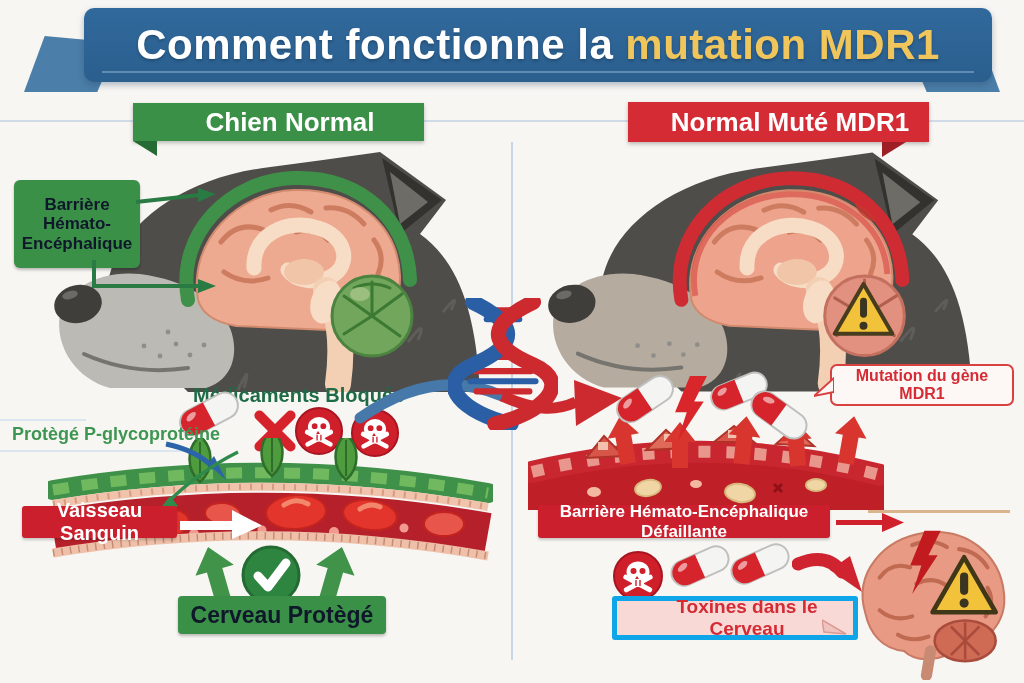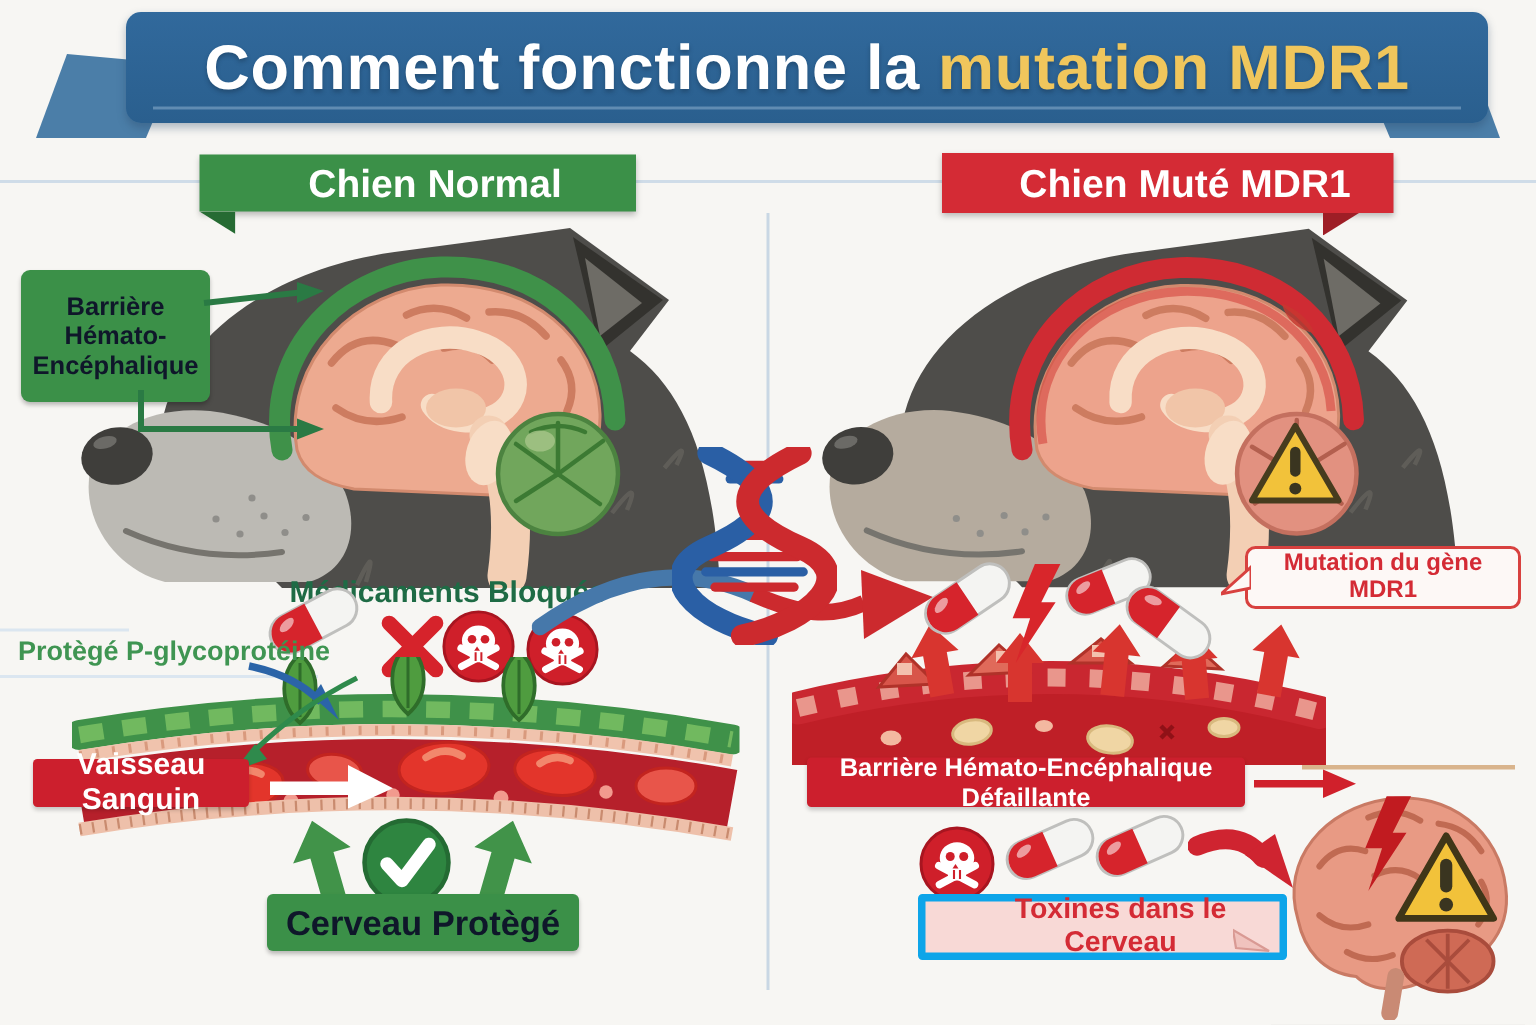--- a/index.html
+++ b/index.html
@@ -55,21 +55,21 @@
       <span>Comment fonctionne la</span><span class="title-hl">mutation MDR1</span>
     </div>
   </div>
 
   <div class="flag flag-green" style="left:133px;top:103px;width:268px;height:38px;font-size:26px;">
     <span>Chien Normal</span>
   </div>
   <div class="fold" style="left:133px;top:141px;background:var(--dark_green);clip-path:polygon(0 0,100% 0,100% 100%);"></div>
 
   <div class="flag flag-red" style="left:628px;top:102px;width:278px;height:40px;font-size:26px;">
-    <span>Chien Muté MDR1</span>
+    <span>Normal Muté MDR1</span>
   </div>
   <div class="fold" style="left:882px;top:142px;background:var(--dark_red);clip-path:polygon(0 0,100% 0,0 100%);"></div>
 
   <svg class="abs" style="left:48px;top:142px;" width="440" height="250" viewBox="0 0 440 250">
     <path d="M60,140 C70,85 130,38 215,26 L275,18 L332,10 L398,58 L372,92 C408,118 428,165 432,250 L140,250 C105,215 75,185 60,140 Z" fill="#4e4d4a"></path>
     <path d="M334,16 L394,58 L352,92 Z" fill="#33322e"></path>
     <path d="M342,30 L380,60 L352,82 Z" fill="#6e6c66"></path>
     <path d="M150,246 q18,-26 8,-2 M190,248 q14,-30 6,-2 M360,200 q20,-26 10,-2 M395,170 q18,-22 8,-2" stroke="#6b6963" stroke-width="3" fill="none" opacity=".6"></path>
     <path d="M12,172 C20,146 52,128 92,132 C138,138 168,158 182,186 C192,212 184,238 158,246 L62,246 C30,238 6,206 12,172 Z" fill="#bcbab4"></path>
     <ellipse cx="30" cy="162" rx="24" ry="19" fill="#3f3e3b" transform="rotate(-12 30 162)"></ellipse>
@@ -206,21 +206,21 @@
   </div>
   <svg class="abs" style="left:162px;top:438px;" width="72" height="50" viewBox="0 0 72 50">
     <path d="M4,6 Q34,12 52,30" stroke="#2b64a8" stroke-width="5" fill="none"></path>
     <polygon points="46,26 64,42 52,18" fill="#2b64a8"></polygon>
   </svg>
   <svg class="abs" style="left:150px;top:448px;" width="96" height="72" viewBox="0 0 96 72">
     <path d="M88,4 Q48,24 16,56" stroke="#2f8a4c" stroke-width="3.5" fill="none"></path>
     <polygon points="20,48 6,66 28,58" fill="#2f8a4c"></polygon>
   </svg>
 
-  <div class="box box-red" style="left:22px;top:506px;width:144px;height:32px;font-size:20px;">
+  <div class="box box-red" style="left:22px;top:506px;width:155px;height:32px;font-size:20px;">
     <span>Vaisseau Sanguin</span>
   </div>
   <svg class="abs" style="left:178px;top:508px;" width="86" height="34" viewBox="0 0 86 34">
     <rect x="2" y="13" width="52" height="9" fill="#ffffff"></rect>
     <polygon points="54,2 84,17.5 54,31" fill="#ffffff"></polygon>
   </svg>
 
   <svg class="abs rot" style="left:196px;top:546px;transform:rotate(-16deg);" width="40" height="58" viewBox="0 0 40 58">
     <polygon points="20,0 40,24 28,24 28,58 12,58 12,24 0,24" fill="#419349"></polygon>
   </svg>

